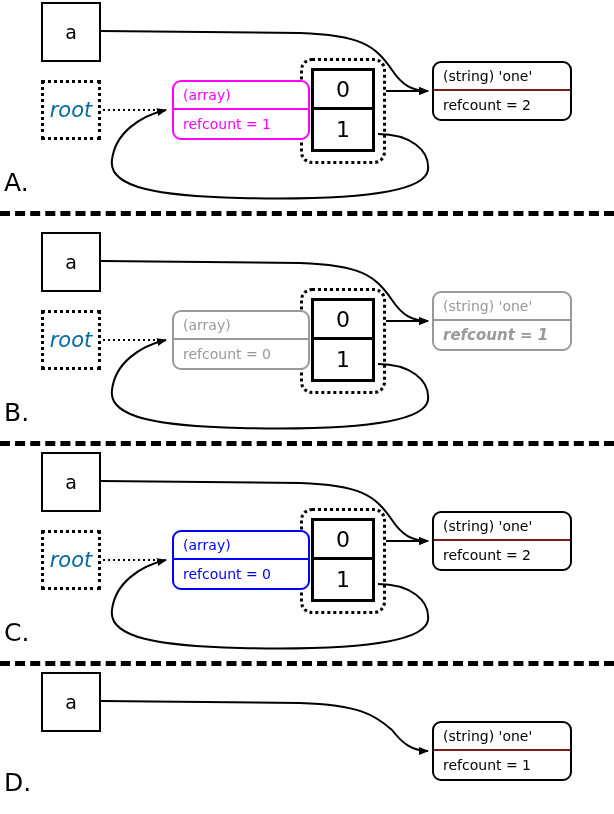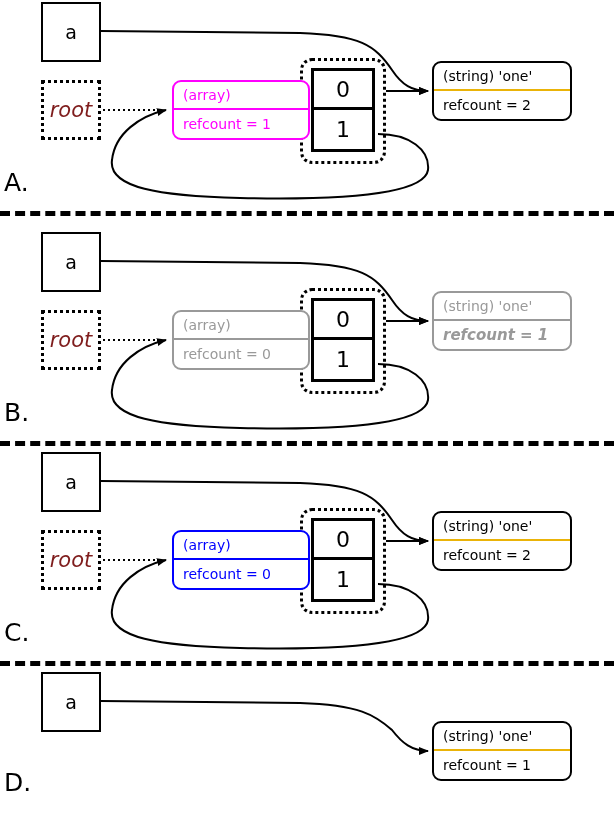--- a/index.html
+++ b/index.html
@@ -50,21 +50,21 @@
   .root-box {
     position: absolute;
     box-sizing: border-box;
     border: 3px dotted #000000;
     background: #ffffff;
     display: flex;
     align-items: center;
     justify-content: center;
     font-size: 21px;
     font-style: italic;
-    color: #7f1d1d;
+    color: #0369a1;
   }
   
   .zval {
     position: absolute;
     box-sizing: border-box;
     border: 2px solid #000000;
     border-radius: 9px;
     background: #ffffff;
     overflow: hidden;
   }
@@ -72,21 +72,21 @@
     box-sizing: border-box;
     height: 50%;
     display: flex;
     align-items: center;
     padding-left: 9px;
     font-size: 14px;
     color: #000000;
     white-space: nowrap;
   }
   .zval .row.top {
-    border-bottom: 2px solid #eab308;
+    border-bottom: 2px solid #7f1d1d;
   }
   .zval.magenta { border-color: #ff00ff; }
   .zval.magenta .row { color: #ff00ff; }
   .zval.magenta .row.top { border-bottom-color: #ff00ff; }
   .zval.blue { border-color: #0000ff; }
   .zval.blue .row { color: #0000ff; }
   .zval.blue .row.top { border-bottom-color: #0000ff; }
   .zval.grey { border-color: #999999; }
   .zval.grey .row { color: #999999; }
   .zval.grey .row.top { border-bottom-color: #999999; }

